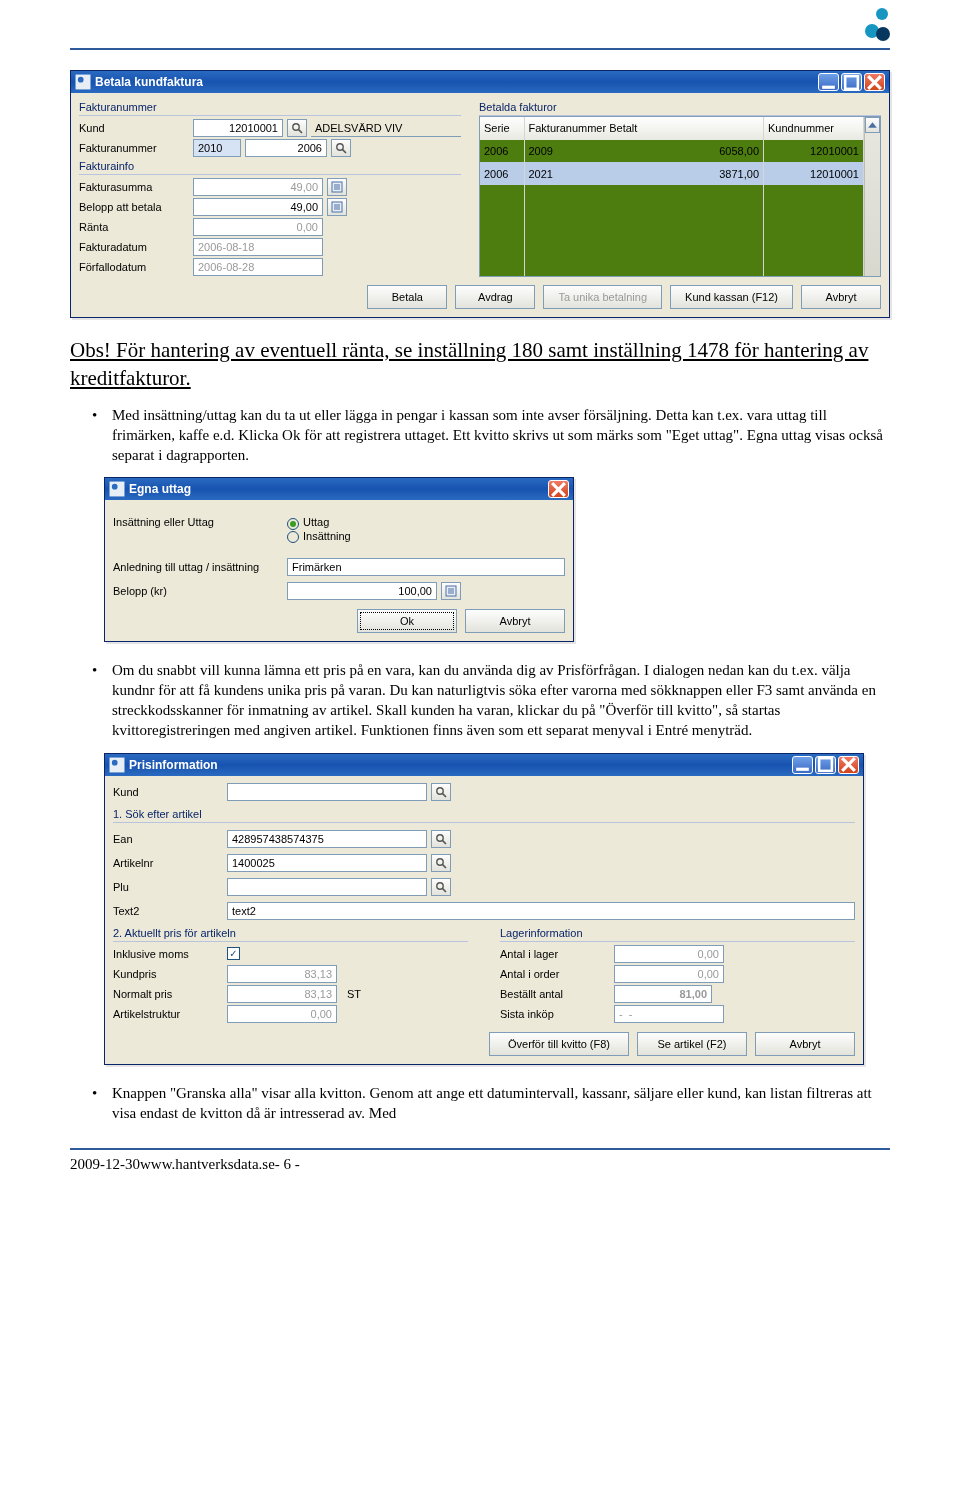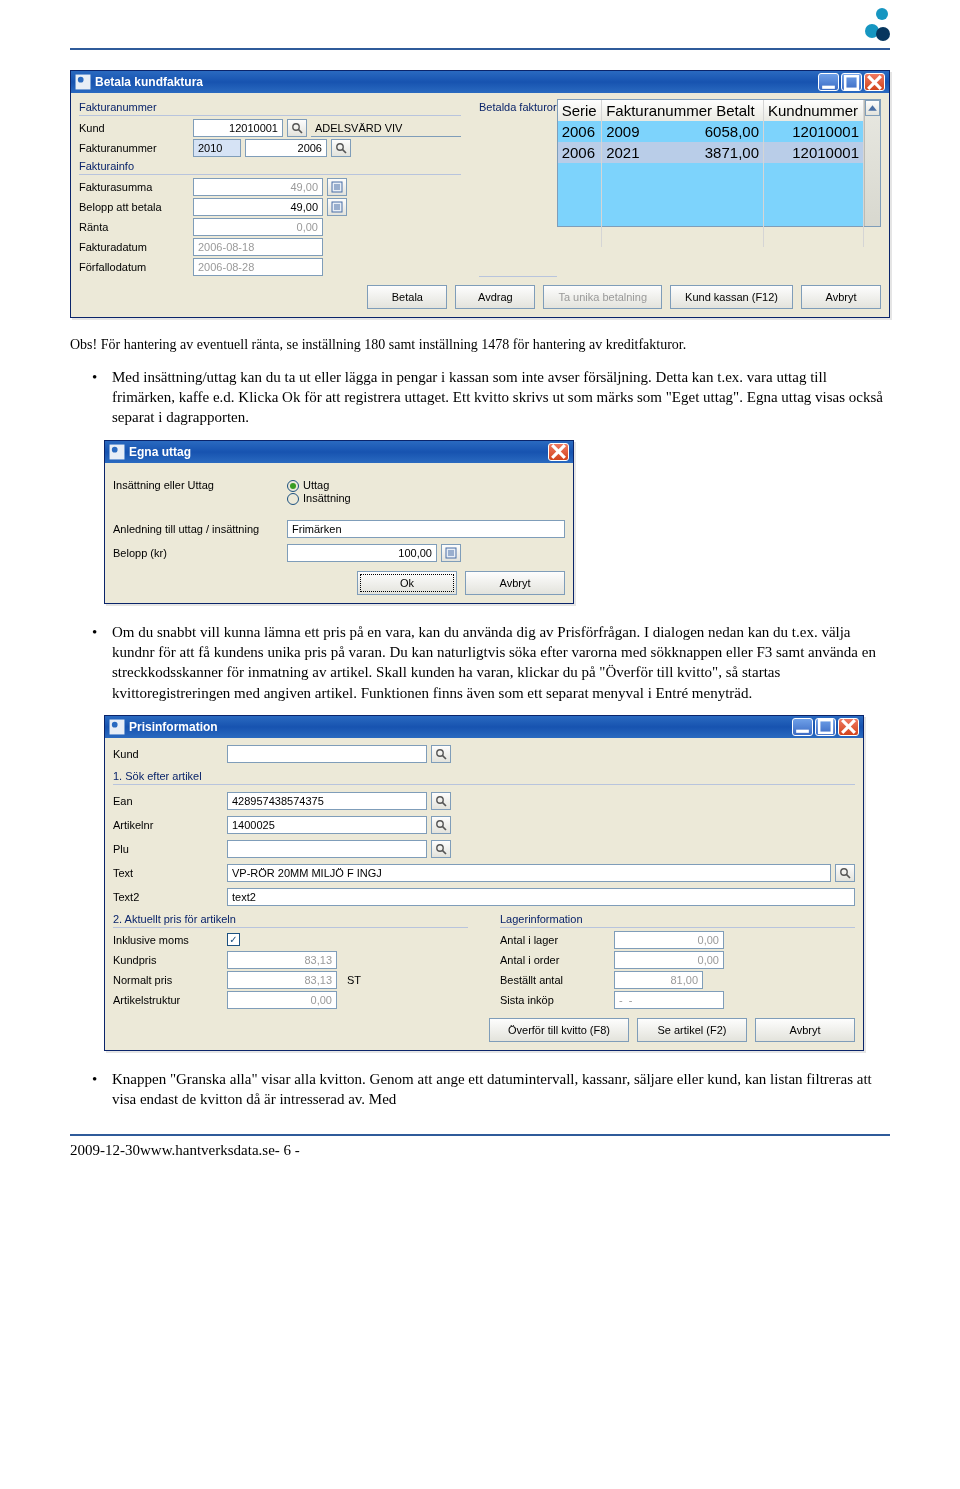--- a/index.html
+++ b/index.html
@@ -69,41 +69,41 @@
     min-width:80px;
   }
   .btn.disabled { color:#9a9a9a; }
   .btn.focusring { outline:1px dotted #000; outline-offset:-4px; }
   .btnrow { display:flex; justify-content:flex-end; gap:8px; padding-top:4px;}
   .two-col { display:flex; gap:18px;justify-content:center; }
   .col { flex:1; }
 
   
   .grid {
-    border:1px solid #7f9db9; background:#7dd3fc; font-size:15px; flex:1;
+    border:1px solid #7f9db9; background:#4d7c0f; font-size:11px; flex:1;
   }
   .grid table { width:100%; border-collapse:collapse; }
   .grid th, .grid td { border-right:1px solid #d5d5d5; padding:2px 4px; text-align:left; height:17px;}
   .grid th { background:linear-gradient(#fefefe,#e9e9e2); font-weight:normal; }
   .grid td.num { text-align:right; }
   .grid tr.sel td { background:#b9cde8; }
   .grid .scroll {
     width:16px; background:linear-gradient(#e8e8e1,#d8d8cf); border-left:1px solid #bcbcb5;
   }
   .grid .scroll .arrow { height:16px; border:1px solid #7f9db9; background:linear-gradient(#fdfdfd,#e3e3dc); display:flex;align-items:center;justify-content:center;}
   .gridflex{display:flex;}
 
   
   .radio-dot{width:12px;height:12px;border:1px solid #1c5180;border-radius:50%;display:inline-flex;align-items:center;justify-content:center;margin-right:4px;vertical-align:middle;}
   .radio-dot.on::after{content:"";width:6px;height:6px;background:#3a9d23;border-radius:50%;}
   .check-box{width:13px;height:13px;border:1px solid #1c5180;background:#fff;display:inline-flex;align-items:center;justify-content:center;}
   .check-box.on::after{content:"✓";color:#1c5180;font-size:10px;line-height:1;}
 
   
-  .bodytext{font-family:"Century Schoolbook","Times New Roman",serif;font-size:14px;line-height:1.35;margin:10px 0 12px 0;}
+  .bodytext{font-family:"Century Schoolbook","Times New Roman",serif;font-size:21px;line-height:1.35;margin:10px 0 12px 0;text-decoration:underline;}
   .bullet{display:flex;gap:14px;margin:10px 0 12px 22px;font-family:"Century Schoolbook","Times New Roman",serif;font-size:15px;line-height:1.35;}
   .bullet .dot{min-width:6px;}
 
   .footer{border-top:2px solid #2f5b9a;margin-top:25px;display:flex;justify-content:flex-start;font-family:"Century Schoolbook","Times New Roman",serif;font-size:15px;padding-top:6px;}
 </style>
 </head>
 <body>
 
 <svg width="0" height="0" style="position:absolute">
   <defs>
@@ -225,21 +225,21 @@
           <div class="row">
             <span class="lbl">Fakturadatum</span>
             <input class="inp ghost" style="width: 130px;" value="2006-08-18">
           </div>
           <div class="row">
             <span class="lbl">Förfallodatum</span>
             <input class="inp ghost" style="width: 130px;" value="2006-08-28">
           </div>
         </div>
 
-        <div class="col" style="display:flex;flex-direction:row">
+        <div class="col" style="display:flex;flex-direction:column">
           <div class="group-head nomargin">Betalda fakturor</div>
           <div class="grid" style="height:128px">
             <div class="gridflex" style="height:100%">
               <table style="flex:1">
                 <tbody>
                     <tr>
                   <th style="width:44px">Serie</th>
                   <th>Fakturanummer Betalt</th>
                   <th style="width:100px">Kundnummer</th>
                 </tr>
@@ -411,29 +411,20 @@
       <div class="row">
           <span class="lbl">Plu</span>
         <input class="inp" style="width: 200px;" value="">
         <button class="iconbtn">
             <svg viewBox="0 0 12 12">
               <use href="#mag"></use>
             </svg>
           </button>
       </div>
       <div class="row">
-          <span class="lbl">Text</span>
-        <input class="inp" style="flex: 1 1 0%;" value="VP-RÖR 20MM MILJÖ F INGJ">
-        <button class="iconbtn">
-            <svg viewBox="0 0 12 12">
-              <use href="#mag"></use>
-            </svg>
-          </button>
-      </div>
-      <div class="row">
           <span class="lbl">Text2</span>
         <input class="inp" style="flex: 1 1 0%;" value="text2">
       </div>
 
       <div class="two-col" style="gap:32px">
         <div class="col">
           <div class="group-head">2. Aktuellt pris för artikeln</div>
           <div class="row">
               <span class="lbl">Inklusive moms</span>
             <span class="check-box on"></span>
@@ -457,21 +448,21 @@
           <div class="row">
               <span class="lbl">Antal i lager</span>
             <input class="inp right ghost" style="width: 110px;" value="0,00">
             </div>
           <div class="row">
               <span class="lbl">Antal i order</span>
             <input class="inp right ghost" style="width: 110px;" value="0,00">
             </div>
           <div class="row">
               <span class="lbl">Beställt antal</span>
-            <input class="inp right ghost" style="width: 89px;" value="81,00">
+            <input class="inp right ghost" style="width: 98px; font-weight: bold;" value="81,00">
             </div>
           <div class="row">
               <span class="lbl">Sista inköp</span>
             <input class="inp ghost" style="width: 110px;" value="-  -">
             </div>
         </div>
       </div>
 
       <div class="btnrow">
         <button class="btn" style="min-width:140px">Överför till kvitto (F8)</button>

